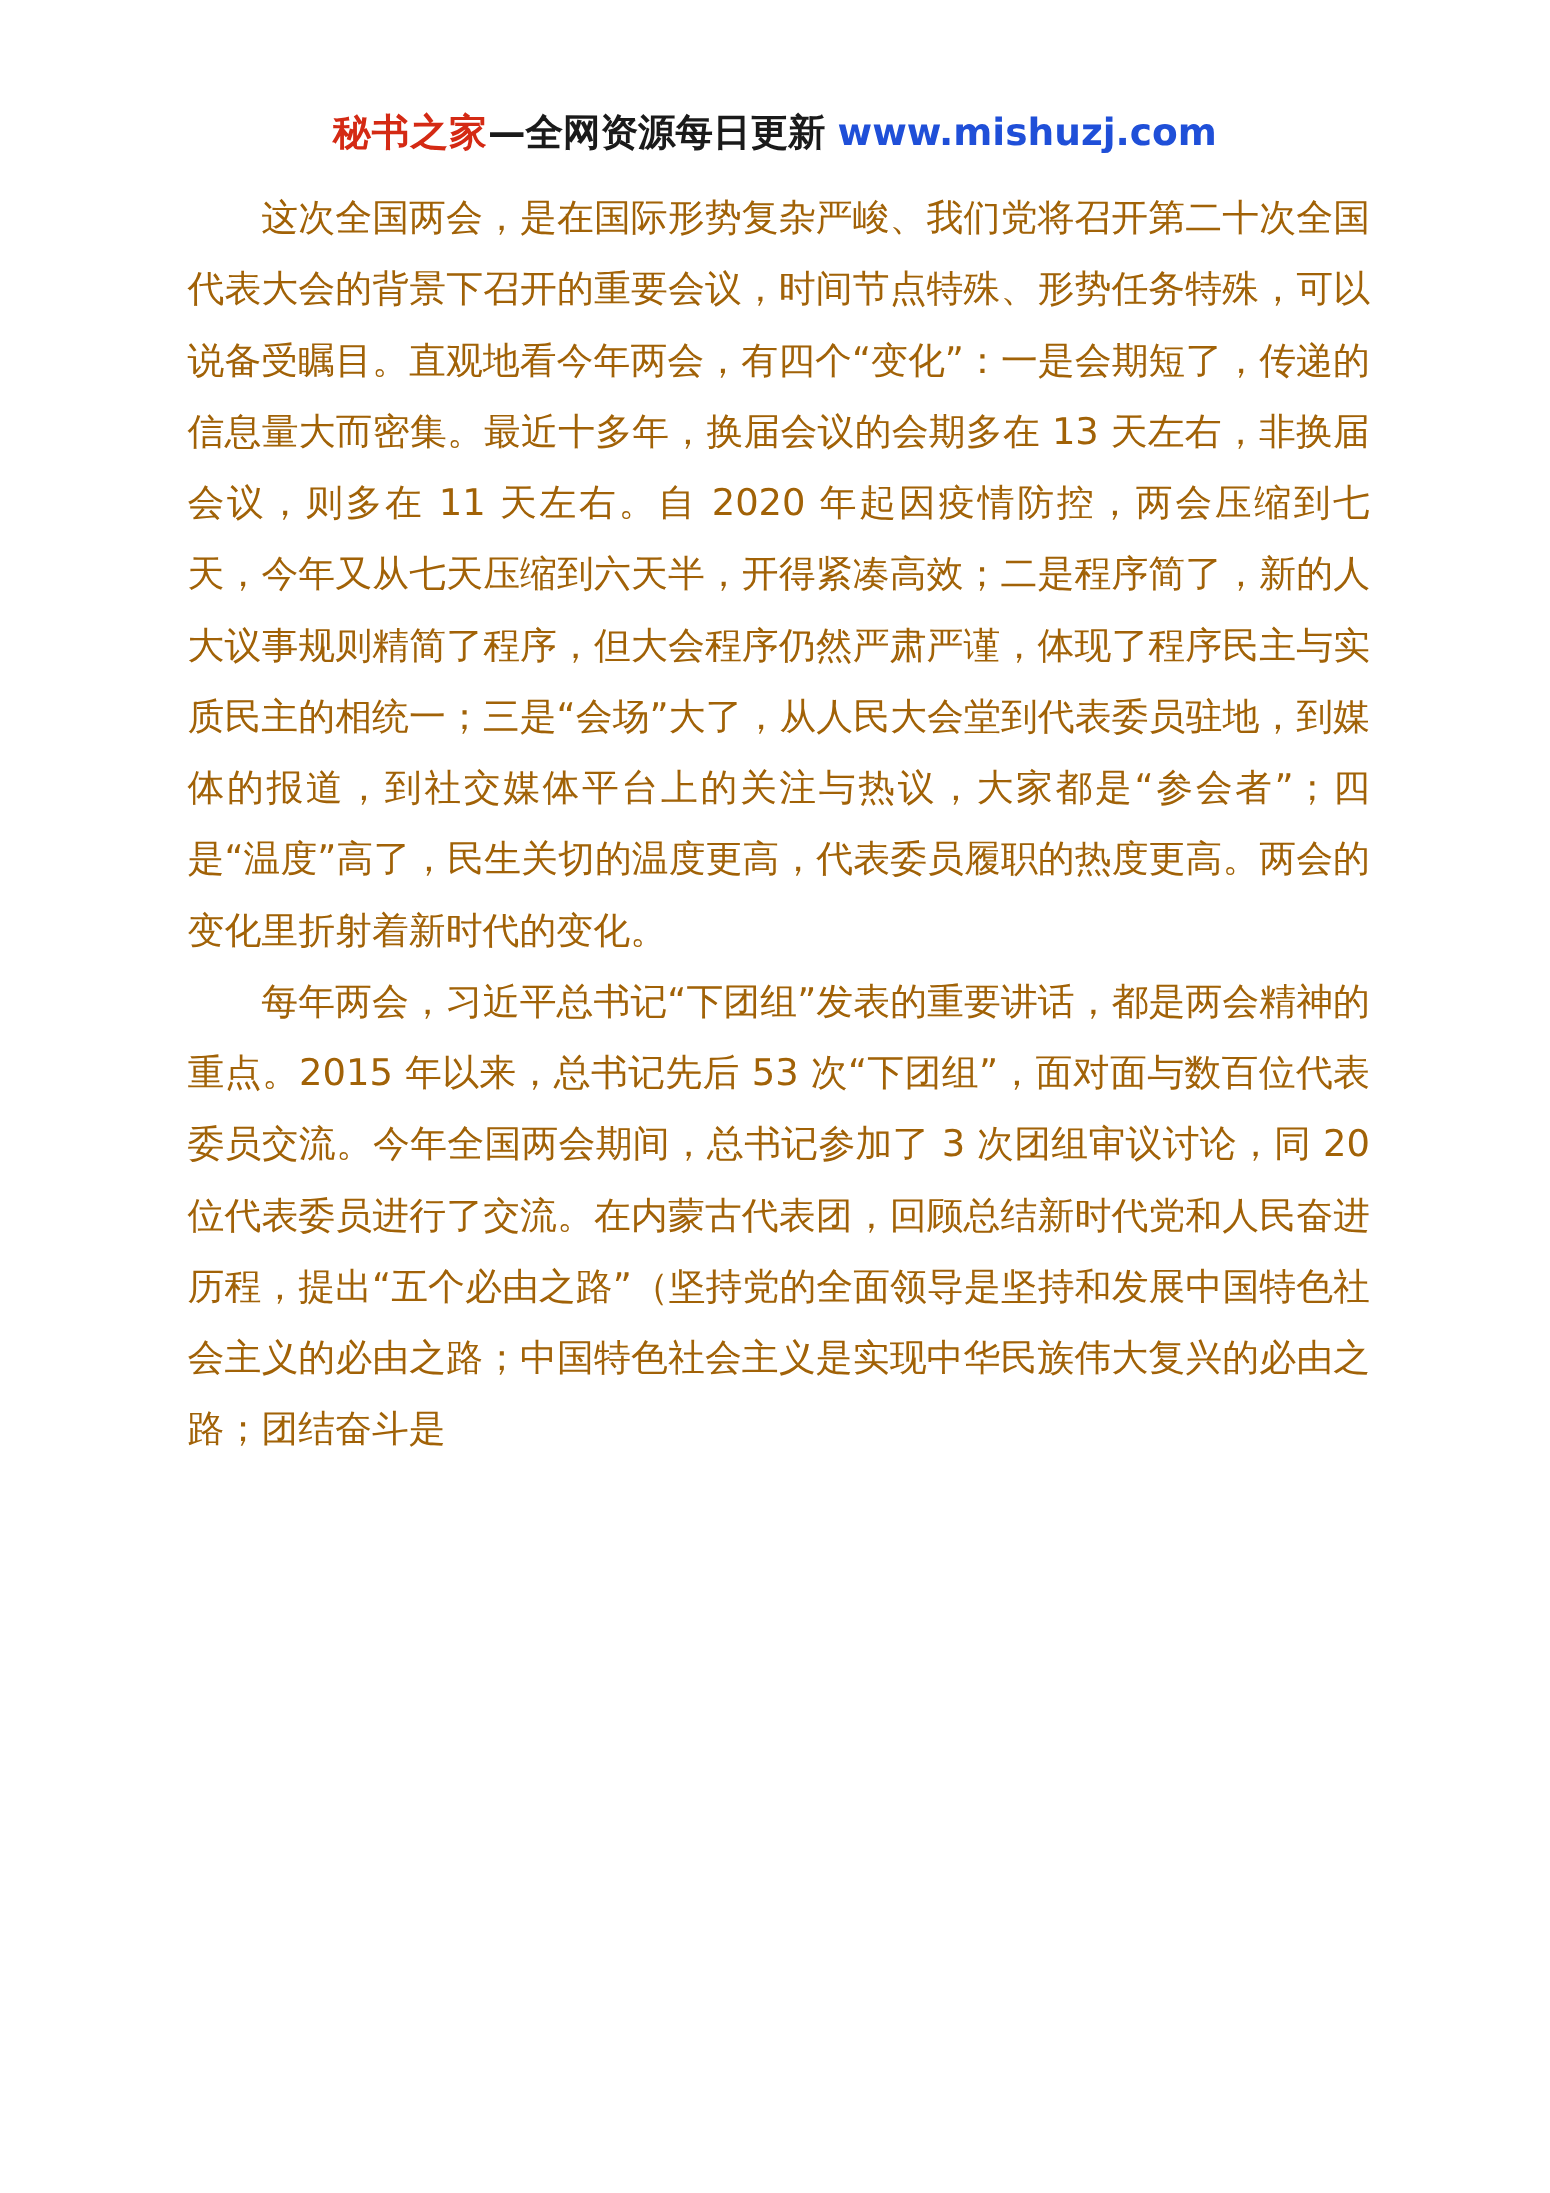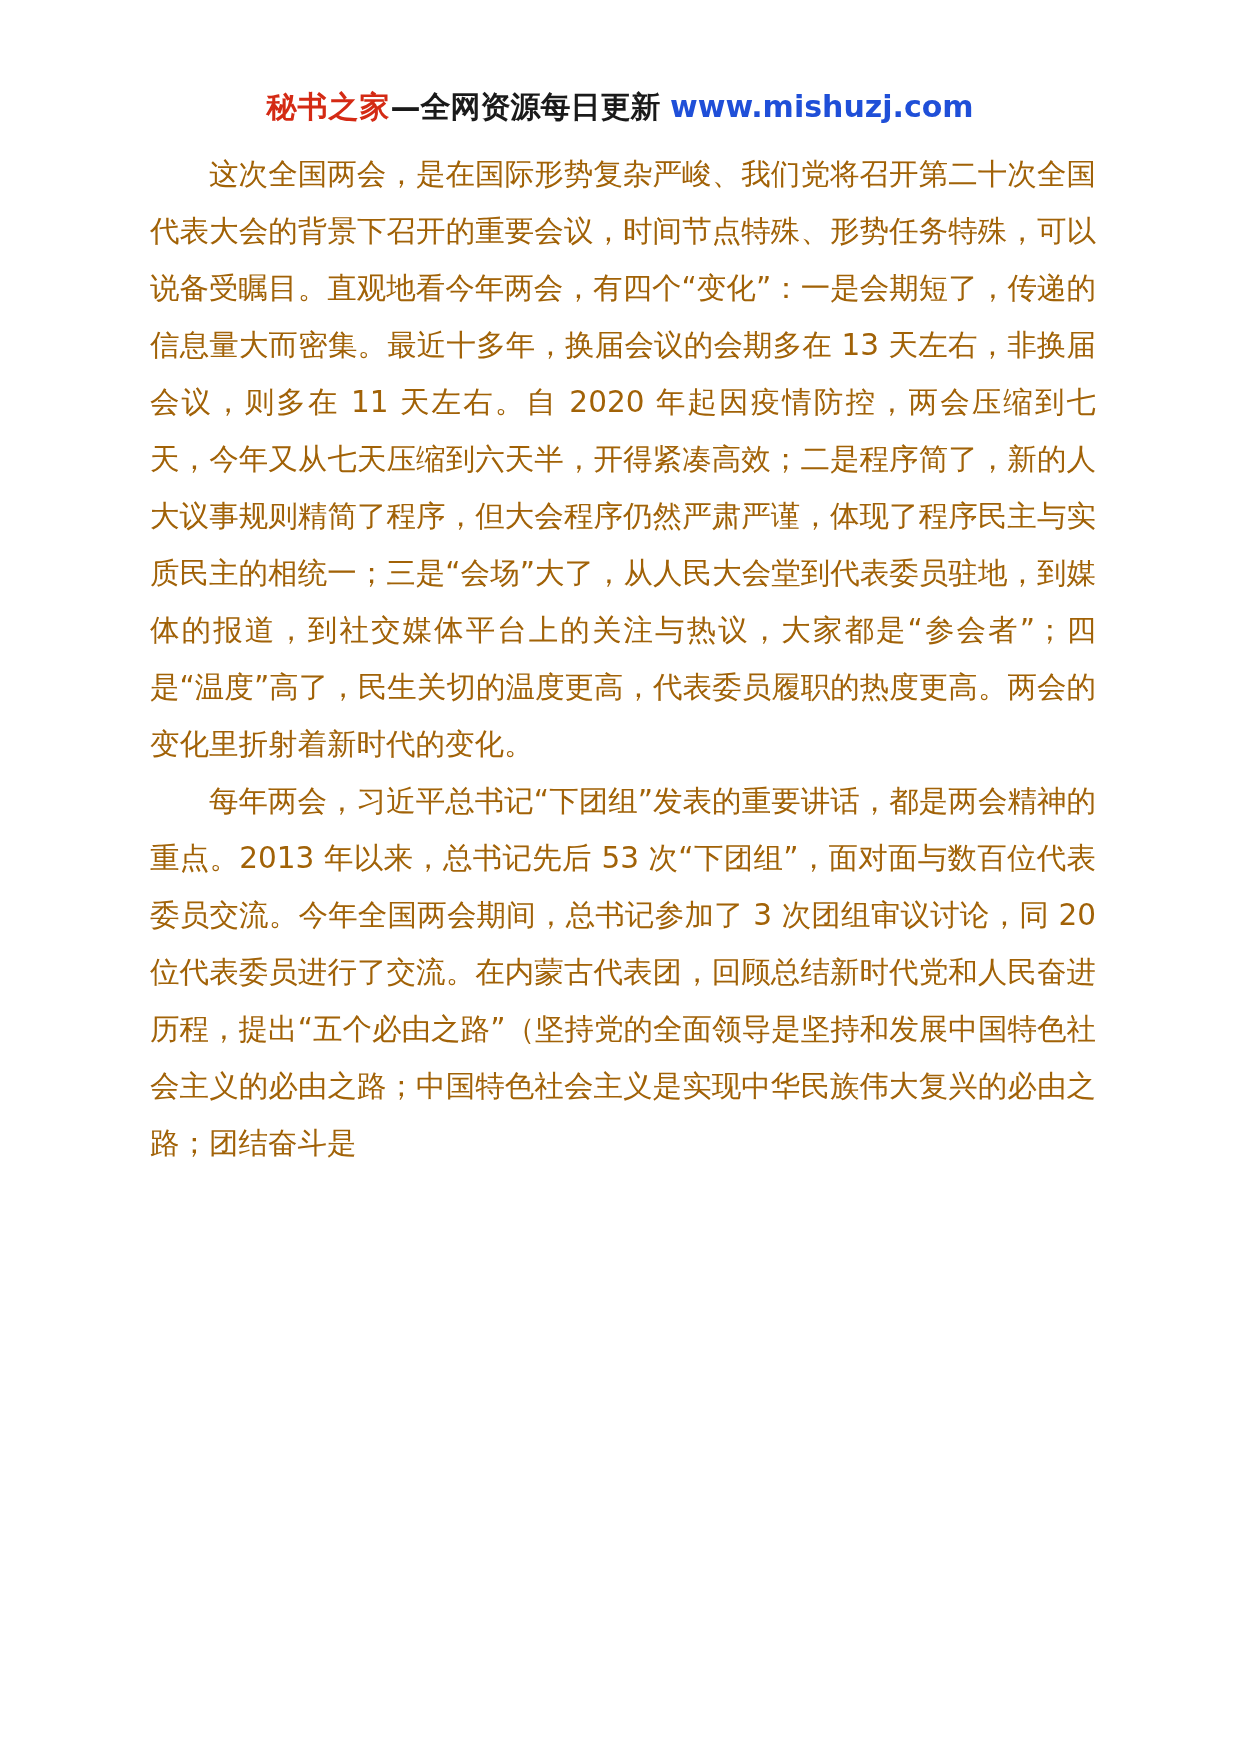--- a/index.html
+++ b/index.html
@@ -74,16 +74,16 @@
 <body>
 
 <div class="page">
 
   <div class="header">
     <span class="brand">秘书之家</span><span class="tagline">—全网资源每日更新</span> <span class="site">www.mishuzj.com</span>
   </div>
 
   <div class="body-text">
     <p class="para">这次全国两会，是在国际形势复杂严峻、我们党将召开第二十次全国代表大会的背景下召开的重要会议，时间节点特殊、形势任务特殊，可以说备受瞩目。直观地看今年两会，有四个“变化”：一是会期短了，传递的信息量大而密集。最近十多年，换届会议的会期多在 13 天左右，非换届会议，则多在 11 天左右。自 2020 年起因疫情防控，两会压缩到七天，今年又从七天压缩到六天半，开得紧凑高效；二是程序简了，新的人大议事规则精简了程序，但大会程序仍然严肃严谨，体现了程序民主与实质民主的相统一；三是“会场”大了，从人民大会堂到代表委员驻地，到媒体的报道，到社交媒体平台上的关注与热议，大家都是“参会者”；四是“温度”高了，民生关切的温度更高，代表委员履职的热度更高。两会的变化里折射着新时代的变化。</p>
-    <p class="para">每年两会，习近平总书记“下团组”发表的重要讲话，都是两会精神的重点。2013 年以来，总书记先后 53 次“下团组”，面对面与数百位代表委员交流。今年全国两会期间，总书记参加了 3 次团组审议讨论，同 20 位代表委员进行了交流。在内蒙古代表团，回顾总结新时代党和人民奋进历程，提出“五个必由之路”（坚持党的全面领导是坚持和发展中国特色社会主义的必由之路；中国特色社会主义是实现中华民族伟大复兴的必由之路；团结奋斗是</p>
+    <p class="para">每年两会，习近平总书记“下团组”发表的重要讲话，都是两会精神的重点。2015 年以来，总书记先后 53 次“下团组”，面对面与数百位代表委员交流。今年全国两会期间，总书记参加了 3 次团组审议讨论，同 20 位代表委员进行了交流。在内蒙古代表团，回顾总结新时代党和人民奋进历程，提出“五个必由之路”（坚持党的全面领导是坚持和发展中国特色社会主义的必由之路；中国特色社会主义是实现中华民族伟大复兴的必由之路；团结奋斗是</p>
   </div>
 
 </div>
 
 </body></html>

